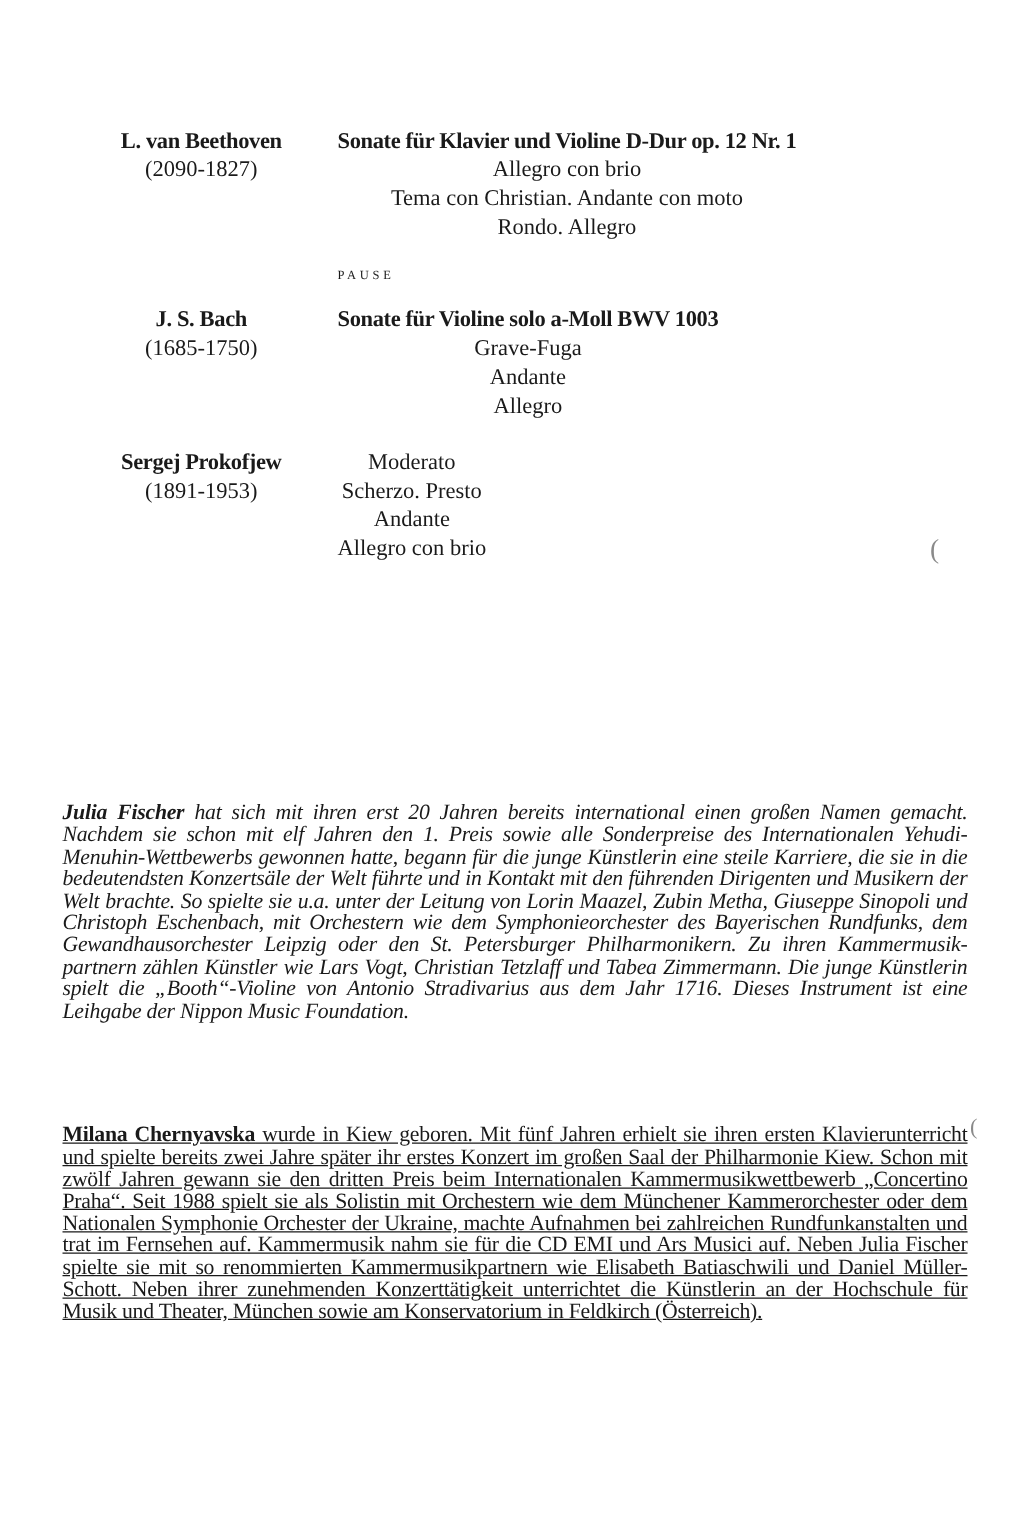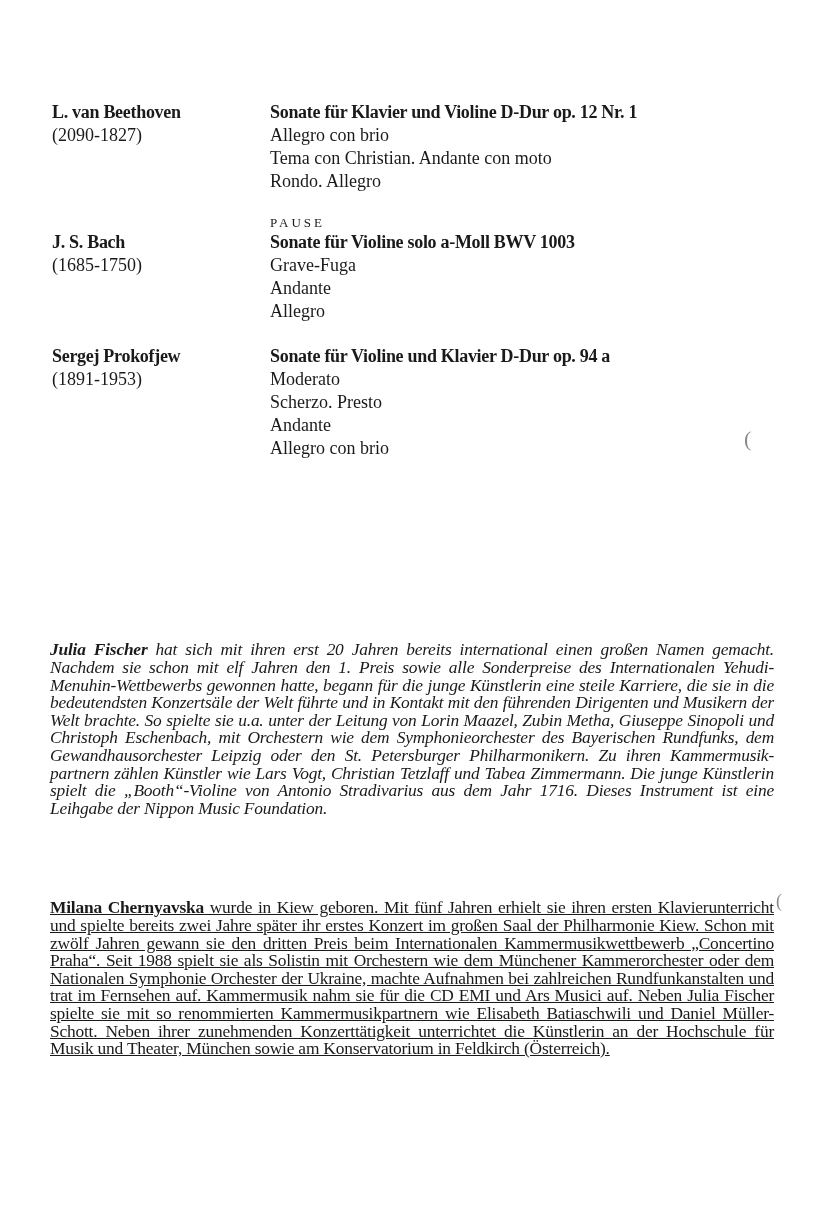--- a/index.html
+++ b/index.html
@@ -2,28 +2,28 @@
 <html><head>
 <meta charset="utf-8">
 <style>
   html, body { margin: 0; padding: 0; background: #ffffff; }
   body {
     width: 826px; height: 1230px; position: relative; overflow: hidden;
     font-family: "Liberation Serif", "DejaVu Serif", serif;
     color: #1a1a1a;
   }
   .program { position: absolute; left: 52px; top: 101px; width: 720px; }
-  .entry { display: flex; margin-bottom: 22px; }
+  .entry { display: flex; margin-bottom: 22px; text-align: center; }
   .composer { width: 218px; font-size: 18px; line-height: 23px; }
   .composer .name { font-weight: bold; letter-spacing: -0.3px; }
   .work { font-size: 18px; line-height: 23px; }
   .work .title { font-weight: bold; letter-spacing: -0.3px; }
   .pause {
-    margin-left: 218px; font-size: 13px; letter-spacing: 3px;
-    margin-top: 10px; 
+    margin-left: 218px; font-size: 10px; letter-spacing: 3px;
+    margin-top: 10px; margin-bottom: 18px;
   }
   .bio {
     position: absolute; left: 50px; width: 724px;
     font-size: 17.4px; line-height: 17.6px; text-align: justify;
     letter-spacing: -0.2px;
   }
   .bio .lead { font-weight: bold; }
   #bio1 { top: 624px; font-style: italic; }
   #bio2 { top: 882px; text-decoration: underline; }
   .mark {
@@ -63,21 +63,20 @@
       <div>Allegro</div>
     </div>
   </div>
 
   <div class="entry">
     <div class="composer">
       <div class="name">Sergej Prokofjew</div>
       <div>(1891-1953)</div>
     </div>
     <div class="work">
-      <div class="title">Sonate für Violine und Klavier D-Dur op. 94 a</div>
       <div>Moderato</div>
       <div>Scherzo. Presto</div>
       <div>Andante</div>
       <div>Allegro con brio</div>
     </div>
   </div>
 </div>
 
 <p class="bio" id="bio1"><span class="lead">Julia Fischer</span><span> hat sich mit ihren erst 20 Jahren bereits international einen großen Namen gemacht. Nachdem sie schon mit elf Jahren den 1. Preis sowie alle Sonderpreise des Internationalen Yehudi-Menuhin-Wettbewerbs gewonnen hatte, begann für die junge Künstlerin eine steile Karriere, die sie in die bedeutendsten Konzertsäle der Welt führte und in Kontakt mit den führenden Dirigenten und Musikern der Welt brachte. So spielte sie u.a. unter der Leitung von Lorin Maazel, Zubin Metha, Giuseppe Sinopoli und Christoph Eschenbach, mit Orchestern wie dem Symphonieorchester des Bayerischen Rundfunks, dem Gewandhausorchester Leipzig oder den St. Petersburger Philharmonikern. Zu ihren Kammermusik-partnern zählen Künstler wie Lars Vogt, Christian Tetzlaff und Tabea Zimmermann. Die junge Künstlerin spielt die „Booth“-Violine von Antonio Stradivarius aus dem Jahr 1716. Dieses Instrument ist eine Leihgabe der Nippon Music Foundation.</span></p>
 

